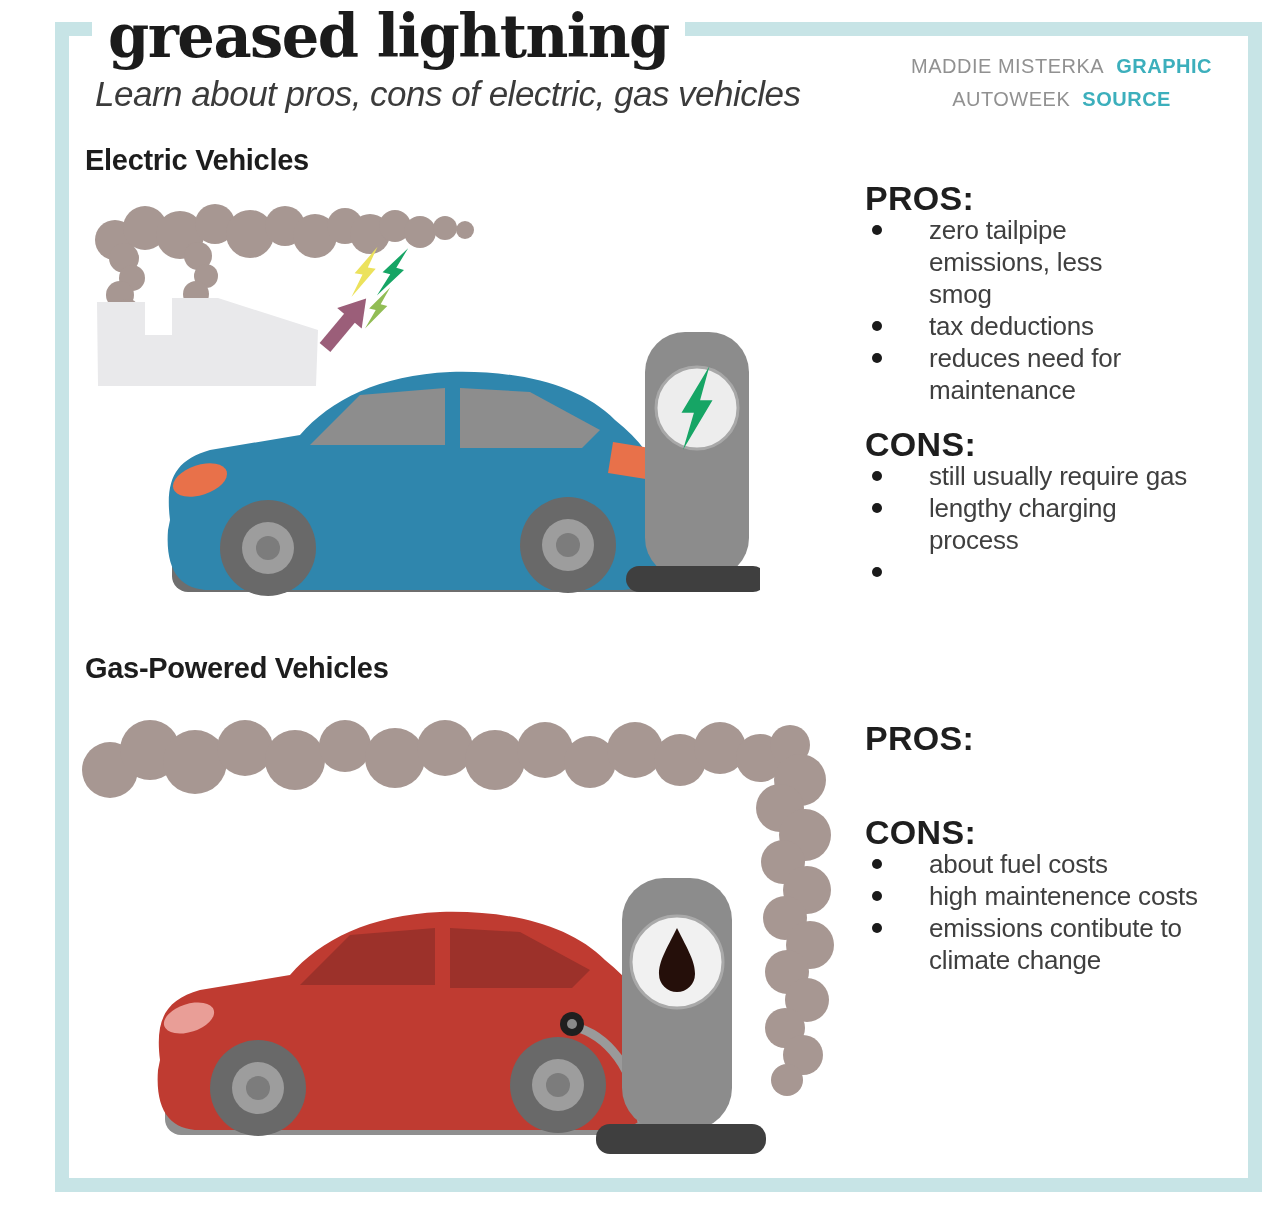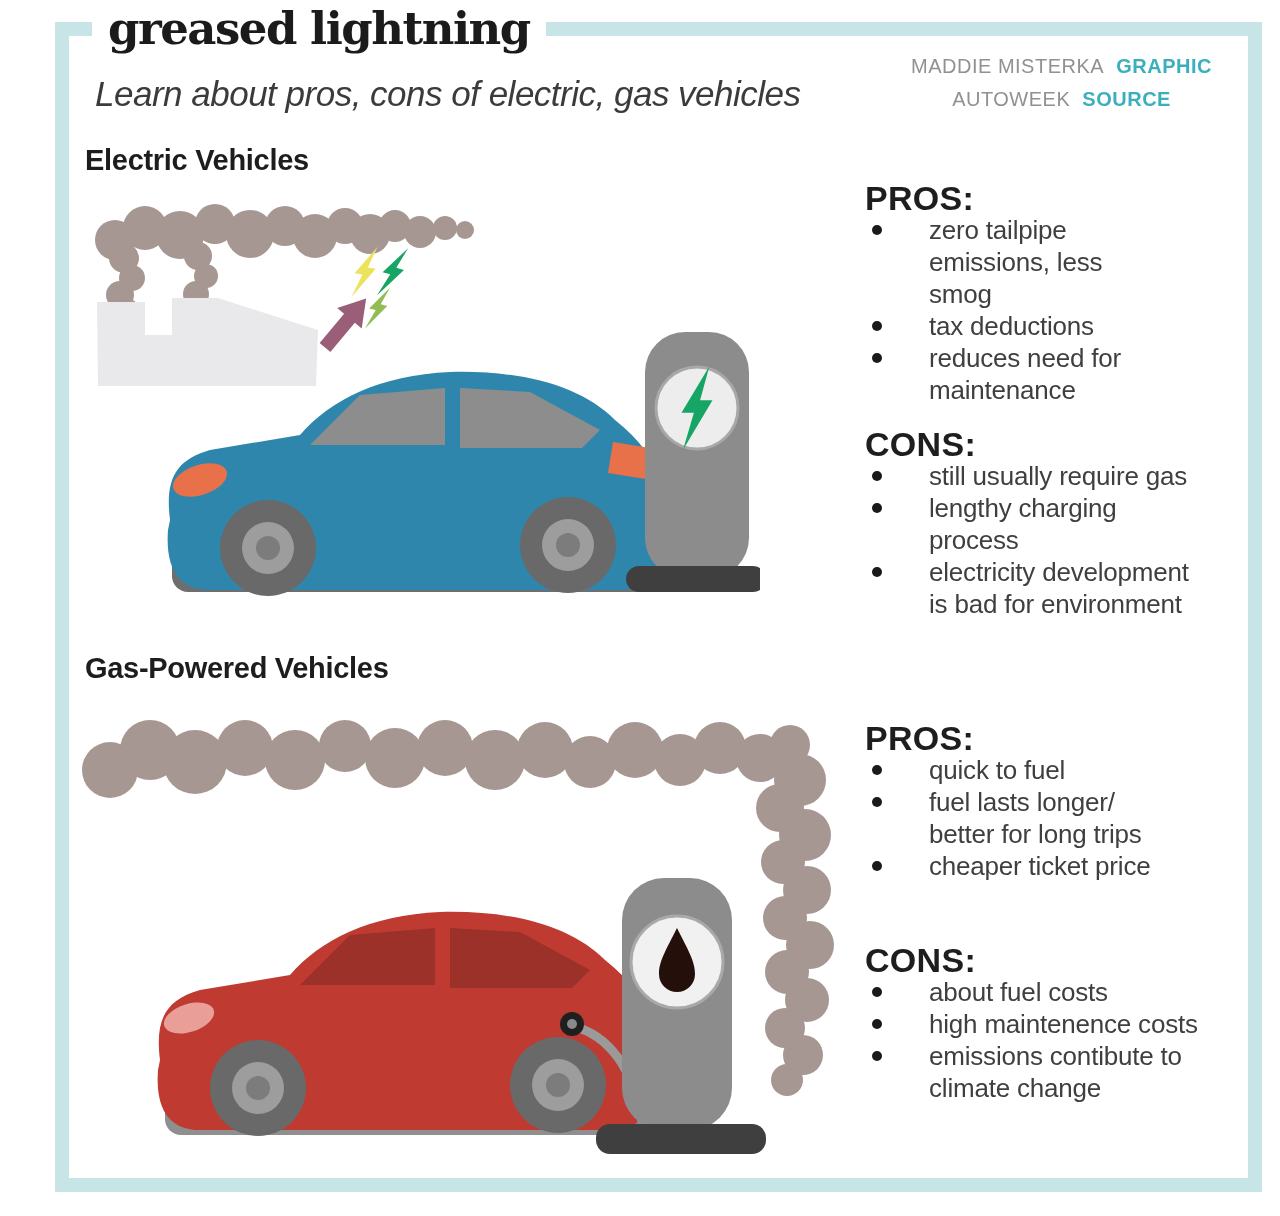--- a/index.html
+++ b/index.html
@@ -11,21 +11,21 @@
     width:1280px;height:1216px;position:relative;overflow:hidden;
     font-family:"Liberation Sans",sans-serif;color:var(--body);
   }
   .frame{
     position:absolute;left:55px;top:22px;width:1207px;height:1170px;
     border:14px solid var(--frame);
   }
   .title{
     position:absolute;left:92px;top:2px;background:#fff;padding:0 16px;
     font-family:"DejaVu Serif","Liberation Serif",serif;
-    font-weight:bold;font-size:45px;letter-spacing:-1.5px;color:var(--ink);
+    font-weight:bold;font-size:59px;letter-spacing:-1.5px;color:var(--ink);
   }
   .subtitle{
     position:absolute;left:95px;top:74px;font-style:italic;font-size:35px;
     color:#3b3b3b;letter-spacing:-0.5px;
   }
   .credits{
     position:absolute;right:68px;top:50px;text-align:center;
     font-size:20px;line-height:33px;letter-spacing:0.5px;
   }
   .credit-name{color:var(--gray);font-weight:500;}
@@ -230,44 +230,27 @@
           <span class="dot"></span>
           <span class="li-text">still usually require gas</span>
         </li>
       <li>
           <span class="dot"></span>
           <span class="li-text">lengthy charging
 process</span>
         </li>
       <li>
           <span class="dot"></span>
-          <span class="li-text">electricity development
-is bad for environment</span>
         </li>
     </ul>
   </div>
 </div>
 
 <div class="textcol" id="gas-text">
   <div class="list-heading">PROS:</div>
-  <ul class="plist">
-    <li>
-        <span class="dot"></span>
-        <span class="li-text">quick to fuel</span>
-      </li>
-    <li>
-        <span class="dot"></span>
-        <span class="li-text">fuel lasts longer/
-better for long trips</span>
-      </li>
-    <li>
-        <span class="dot"></span>
-        <span class="li-text">cheaper ticket price</span>
-      </li>
-  </ul>
   <div class="cons-block-gas">
     <div class="list-heading">CONS:</div>
     <ul class="plist">
       <li>
           <span class="dot"></span>
           <span class="li-text">about fuel costs</span>
         </li>
       <li>
           <span class="dot"></span>
           <span class="li-text">high maintenence costs</span>

